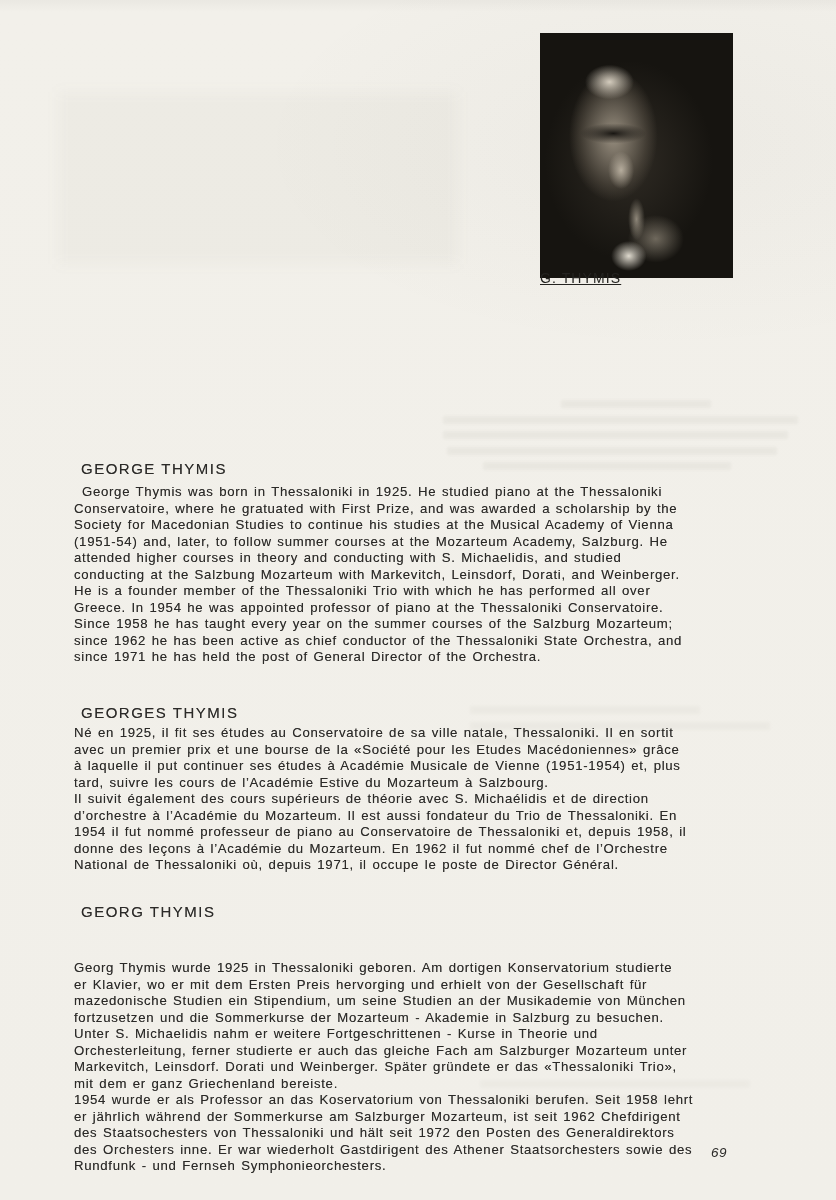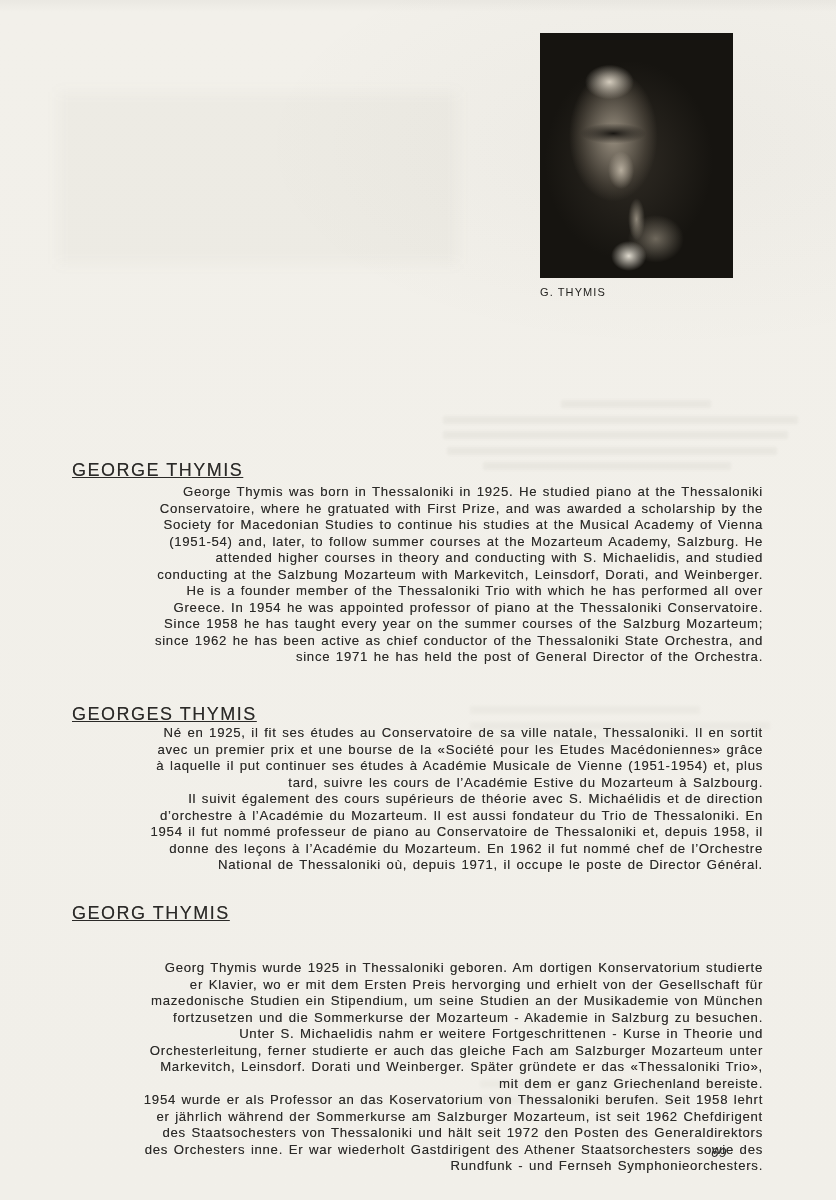--- a/index.html
+++ b/index.html
@@ -26,48 +26,47 @@
       radial-gradient(ellipse 12px 30px at 50% 76%, rgba(200,190,172,0.65), transparent 70%),
       radial-gradient(ellipse 42px 13px at 38% 41%, rgba(14,12,9,0.92), transparent 78%),
       radial-gradient(ellipse 34px 24px at 36% 20%, rgba(225,217,202,0.92), transparent 72%),
       radial-gradient(ellipse 18px 26px at 42% 56%, rgba(205,195,178,0.8), transparent 72%),
       radial-gradient(ellipse 54px 80px at 38% 42%, rgba(165,155,139,0.9), rgba(96,88,76,0.45) 62%, transparent 82%),
       radial-gradient(ellipse 105px 125px at 46% 52%, rgba(68,62,53,0.55), transparent 80%),
       #161410;
   }
   .photo-caption {
     position: absolute;
-    left: 540px; top: 286px;
-    font-size: 11px;
+    left: 540px; top: 270px;
+    font-size: 14px;
     letter-spacing: 1.1px;
     color: #242320;
+    text-decoration: underline;
   }
   
   .sec-heading {
     position: absolute;
-    left: 72px;
-    font-size: 18px;
+    left: 81px;
+    font-size: 15px;
     font-weight: 400;
     letter-spacing: 1.5px;
     color: #2b2a28;
     text-shadow: 0 0 0.5px rgba(43,42,40,0.55);
-    text-decoration: underline;
   }
   .sec-body {
     position: absolute;
-    left: 63px;
+    left: 74px;
     width: 700px;
     font-size: 13.2px;
     line-height: 16.5px;
     letter-spacing: 0.7px;
     word-spacing: 1.3px;
     white-space: pre-line;
     color: #2b2a28;
     text-shadow: 0 0 0.5px rgba(43,42,40,0.5);
-    text-align: right;
   }
   .indent-first { text-indent: 8px; }
   .h-en { top: 460px; }  .b-en { top: 484px; }
   .h-fr { top: 704px; }  .b-fr { top: 725px; }
   .h-de { top: 903px; }  .b-de { top: 924px; margin-top: 36px; }
   .page-number {
     position: absolute;
     left: 711px; top: 1145px;
     font-size: 13.5px;
     letter-spacing: 0.5px;

